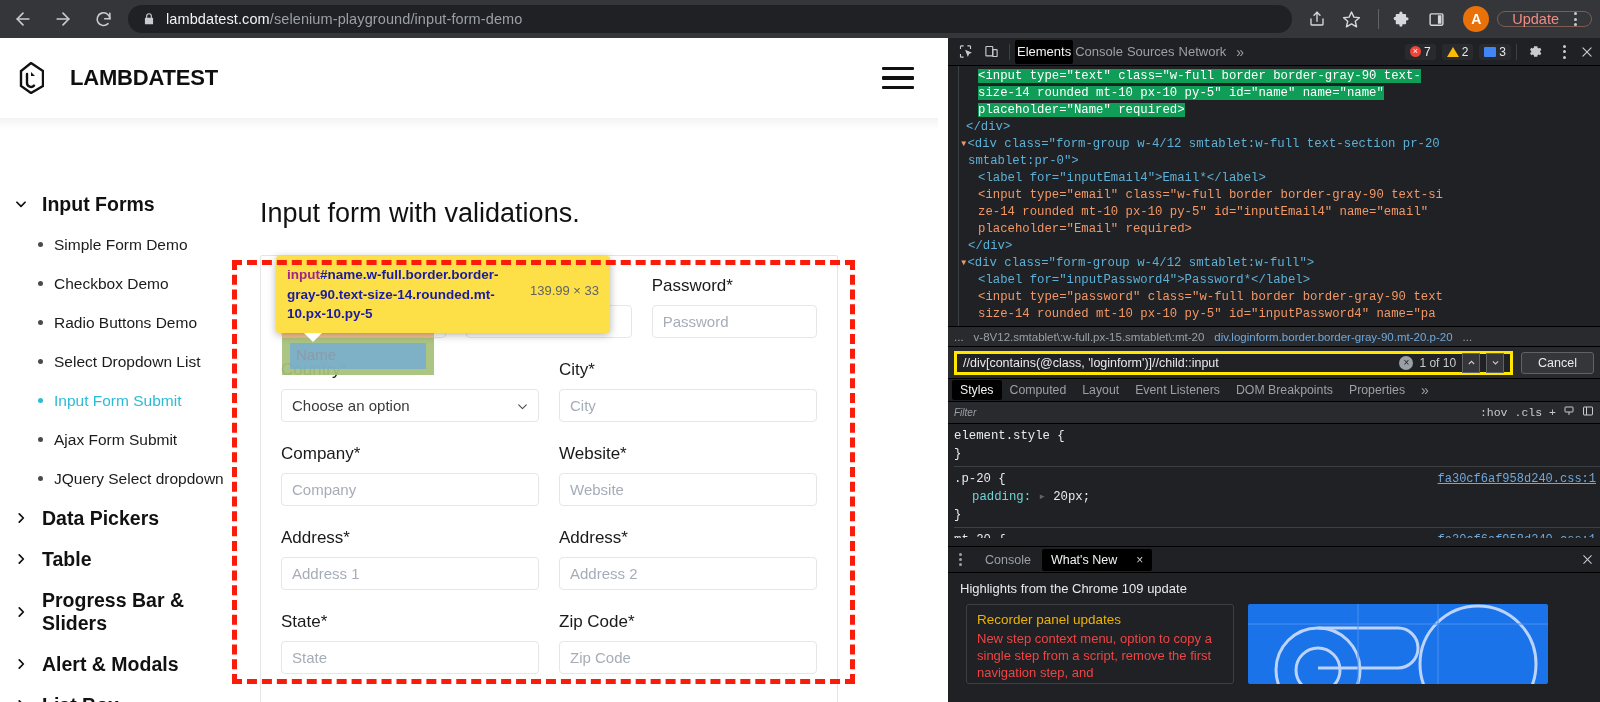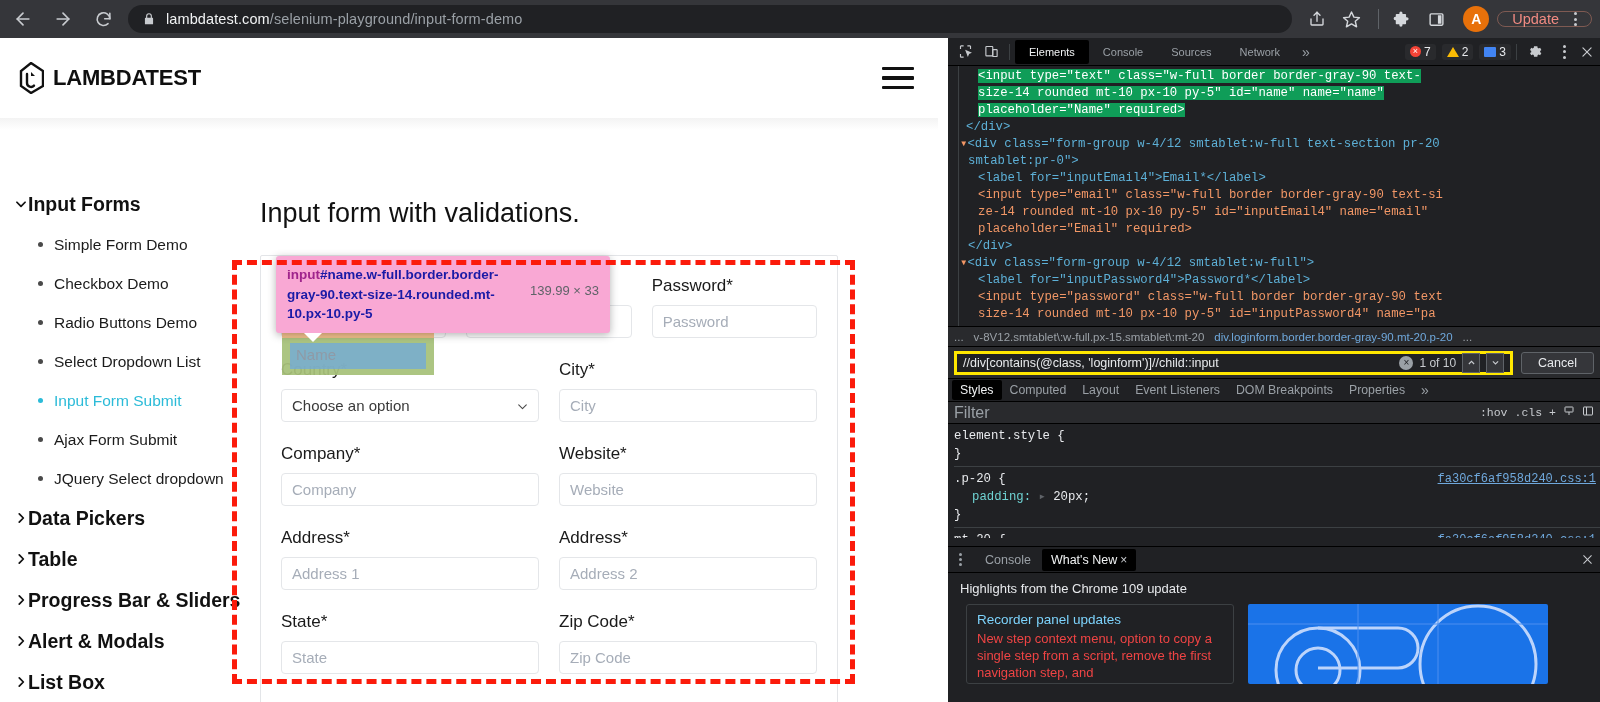--- a/index.html
+++ b/index.html
@@ -57,35 +57,35 @@
   
   .page {
     position: absolute; left: 0; top: 38px; width: 938px; height: 664px;
     background: #fff; overflow: hidden;
   }
   .lt-header {
     position: absolute; left: 0; top: 0; width: 938px; height: 80px;
     background: #fff; display: flex; align-items: center;
     justify-content: space-between; padding: 0 18px;
   }
-  .lt-logo { display: flex; align-items: center; gap: 9px; }
+  .lt-logo { display: flex; align-items: center; gap: 26px; }
   .lt-logo .wordmark {
     font-size: 22px; font-weight: bold; letter-spacing: -0.2px; color: #0f0f0f;
   }
   .hamburger { display: flex; flex-direction: column; gap: 6px; padding: 6px; }
   .hamburger i { width: 32px; height: 3.5px; background: #111; display: block; border-radius: 1px; }
   .header-shadow {
     position: absolute; left: 0; top: 80px; width: 938px; height: 12px;
     background: linear-gradient(#f3f3f3, #ffffff);
   }
 
   
   .sidebar { position: absolute; left: 0; top: 146px; width: 250px; }
   .side-group {
-    display: flex; align-items: center; gap: 0;
+    display: flex; align-items: center; gap: 14px;
     font-size: 19.5px; font-weight: bold; color: #111;
     padding: 9px 0 9px 14px;
   }
   .chev { width: 14px; color: #111; display: inline-block; flex: 0 0 auto; }
   .side-sub {
     display: flex; align-items: center; gap: 11px;
     font-size: 15.5px; color: #1b1b1b; padding: 10.5px 0 10.5px 38px;
   }
   .side-sub .dot { width: 5px; height: 5px; border-radius: 50%; background: #4a4a4a; flex: 0 0 auto; }
   .side-sub.active { color: #2bbbd8; }
@@ -129,21 +129,21 @@
     background: rgba(111, 168, 220, .75); pointer-events: none;
   }
   .hl-placeholder {
     position: absolute; left: 296px; top: 308px; font-size: 15px;
     color: #8f9aa6; pointer-events: none;
   }
 
   
   .dt-tooltip {
     position: absolute; left: 276px; top: 218px; width: 334px;
-    background: #f9a8d4; border-radius: 3px; padding: 9px 11px;
+    background: #fde047; border-radius: 3px; padding: 9px 11px;
     box-shadow: 0 2px 8px rgba(0,0,0,.3);
     display: flex; gap: 10px; align-items: flex-start;
   }
   .dt-tooltip .sel {
     flex: 1 1 auto; font-size: 13.5px; font-weight: bold; line-height: 1.45;
     color: #1a1aa6; word-break: break-word;
   }
   .dt-tooltip .sel .tag { color: #a0248c; }
   .dt-tooltip .dims { flex: 0 0 auto; font-size: 13px; color: #5f6368; padding-top: 18px; white-space: nowrap; }
   .dt-tooltip .arrow {
@@ -167,21 +167,21 @@
   .dt-split { position: absolute; left: 938px; top: 38px; width: 10px; height: 664px; background: #fff; }
 
   .dt-topbar {
     display: flex; align-items: center; height: 28px;
     background: #202124; border-bottom: 1px solid #000; padding-left: 4px;
   }
   .dt-iconbtn { width: 26px; height: 24px; display: flex; align-items: center;
                 justify-content: center; color: #c8cbcf; }
   .dt-vsep { width: 1px; height: 16px; background: #3c4043; margin: 0 5px; flex: 0 0 auto; }
   .dt-tab {
-    padding: 0 14px; height: 24px; line-height: 24px; font-size: 11px;
+    padding: 0 2px; height: 24px; line-height: 24px; font-size: 13px;
     color: #9aa0a6; white-space: nowrap;
   }
   .dt-tab.active { background: #000; color: #f1f3f4; border-radius: 2px; }
   .dt-more { color: #9aa0a6; padding: 0 8px; font-size: 14px; }
   .dt-spacer { flex: 1 1 auto; }
   .badge-group { display: flex; align-items: center; gap: 6px; }
   .badge {
     display: flex; align-items: center; gap: 3px; padding: 1px 5px;
     border-radius: 3px; background: #292a2d; font-size: 12px; color: #e8eaed;
   }
@@ -240,21 +240,21 @@
     height: 24px; background: #202124; border-top: 1px solid #000;
     border-bottom: 1px solid #000; display: flex; align-items: center; padding-left: 4px;
   }
   .st-tab { padding: 0 8px; height: 20px; line-height: 20px; font-size: 12.3px; color: #9aa0a6; }
   .st-tab.active { background: #000; color: #f1f3f4; border-radius: 2px; }
 
   .dt-filterbar {
     height: 22px; background: #292a2d; display: flex; align-items: center;
     padding: 0 6px; gap: 7px; border-bottom: 1px solid #000;
   }
-  .filter-ph { flex: 1 1 auto; font-size: 16px; color: #9aa0a6; }
+  .filter-ph { flex: 1 1 auto; font-size: 10px; color: #9aa0a6; font-style: italic; }
   .fb-txt { font-size: 11.5px; color: #c8cbcf; font-family: "Liberation Mono", monospace; }
 
   .dt-styles {
     height: 114px; background: #202124; overflow: hidden;
     font-family: "Liberation Mono", monospace; font-size: 12.3px; line-height: 18px;
     padding: 3px 0 0 6px;
   }
   .css-rule { position: relative; padding-right: 8px; }
   .css-rule + .css-rule { border-top: 1px solid #3c4043; margin-top: 3px; padding-top: 3px; }
   .css-sel { color: #e8eaed; }
@@ -271,29 +271,29 @@
                background: #202124; border-top: 1px solid #000; }
   .drawer-tabs {
     height: 26px; display: flex; align-items: center; padding-left: 4px; gap: 2px;
     border-bottom: 1px solid #000;
   }
   .dr-kebab { width: 16px; display: flex; flex-direction: column; align-items: center;
               gap: 2px; margin-right: 6px; }
   .dr-kebab i { width: 3px; height: 3px; border-radius: 50%; background: #9aa0a6; display: block; }
   .dr-tab { padding: 0 9px; height: 22px; line-height: 22px; font-size: 12.5px; color: #9aa0a6; }
   .dr-tab.active { background: #000; color: #f1f3f4; display: flex;
-                   align-items: flex-start; gap: 3px; border-radius: 2px; }
+                   align-items: flex-start; gap: 19px; border-radius: 2px; }
   .dr-close { color: #c8cbcf; font-size: 12px; }
   .drawer-head { padding: 8px 0 8px 12px; font-size: 13px; color: #e8eaed; }
   .wn-body { display: flex; gap: 14px; padding: 0 0 0 18px; }
   .wn-card {
     width: 268px; border: 1px solid #3c4043; border-radius: 3px;
     padding: 7px 10px 0 10px; background: #202124;
   }
-  .wn-title { color: #7dd3fc; font-size: 13.5px; margin-bottom: 3px; }
+  .wn-title { color: #eab308; font-size: 13.5px; margin-bottom: 3px; }
   .wn-desc { color: #ef4444; font-size: 13px; line-height: 17px; }
   .wn-thumb { width: 300px; height: 80px; background: #1a73e8; border-radius: 2px;
               position: relative; overflow: hidden; }
 </style>
 </head>
 <body>
 
 <div id="root">
 
   <div class="browser-bar">

